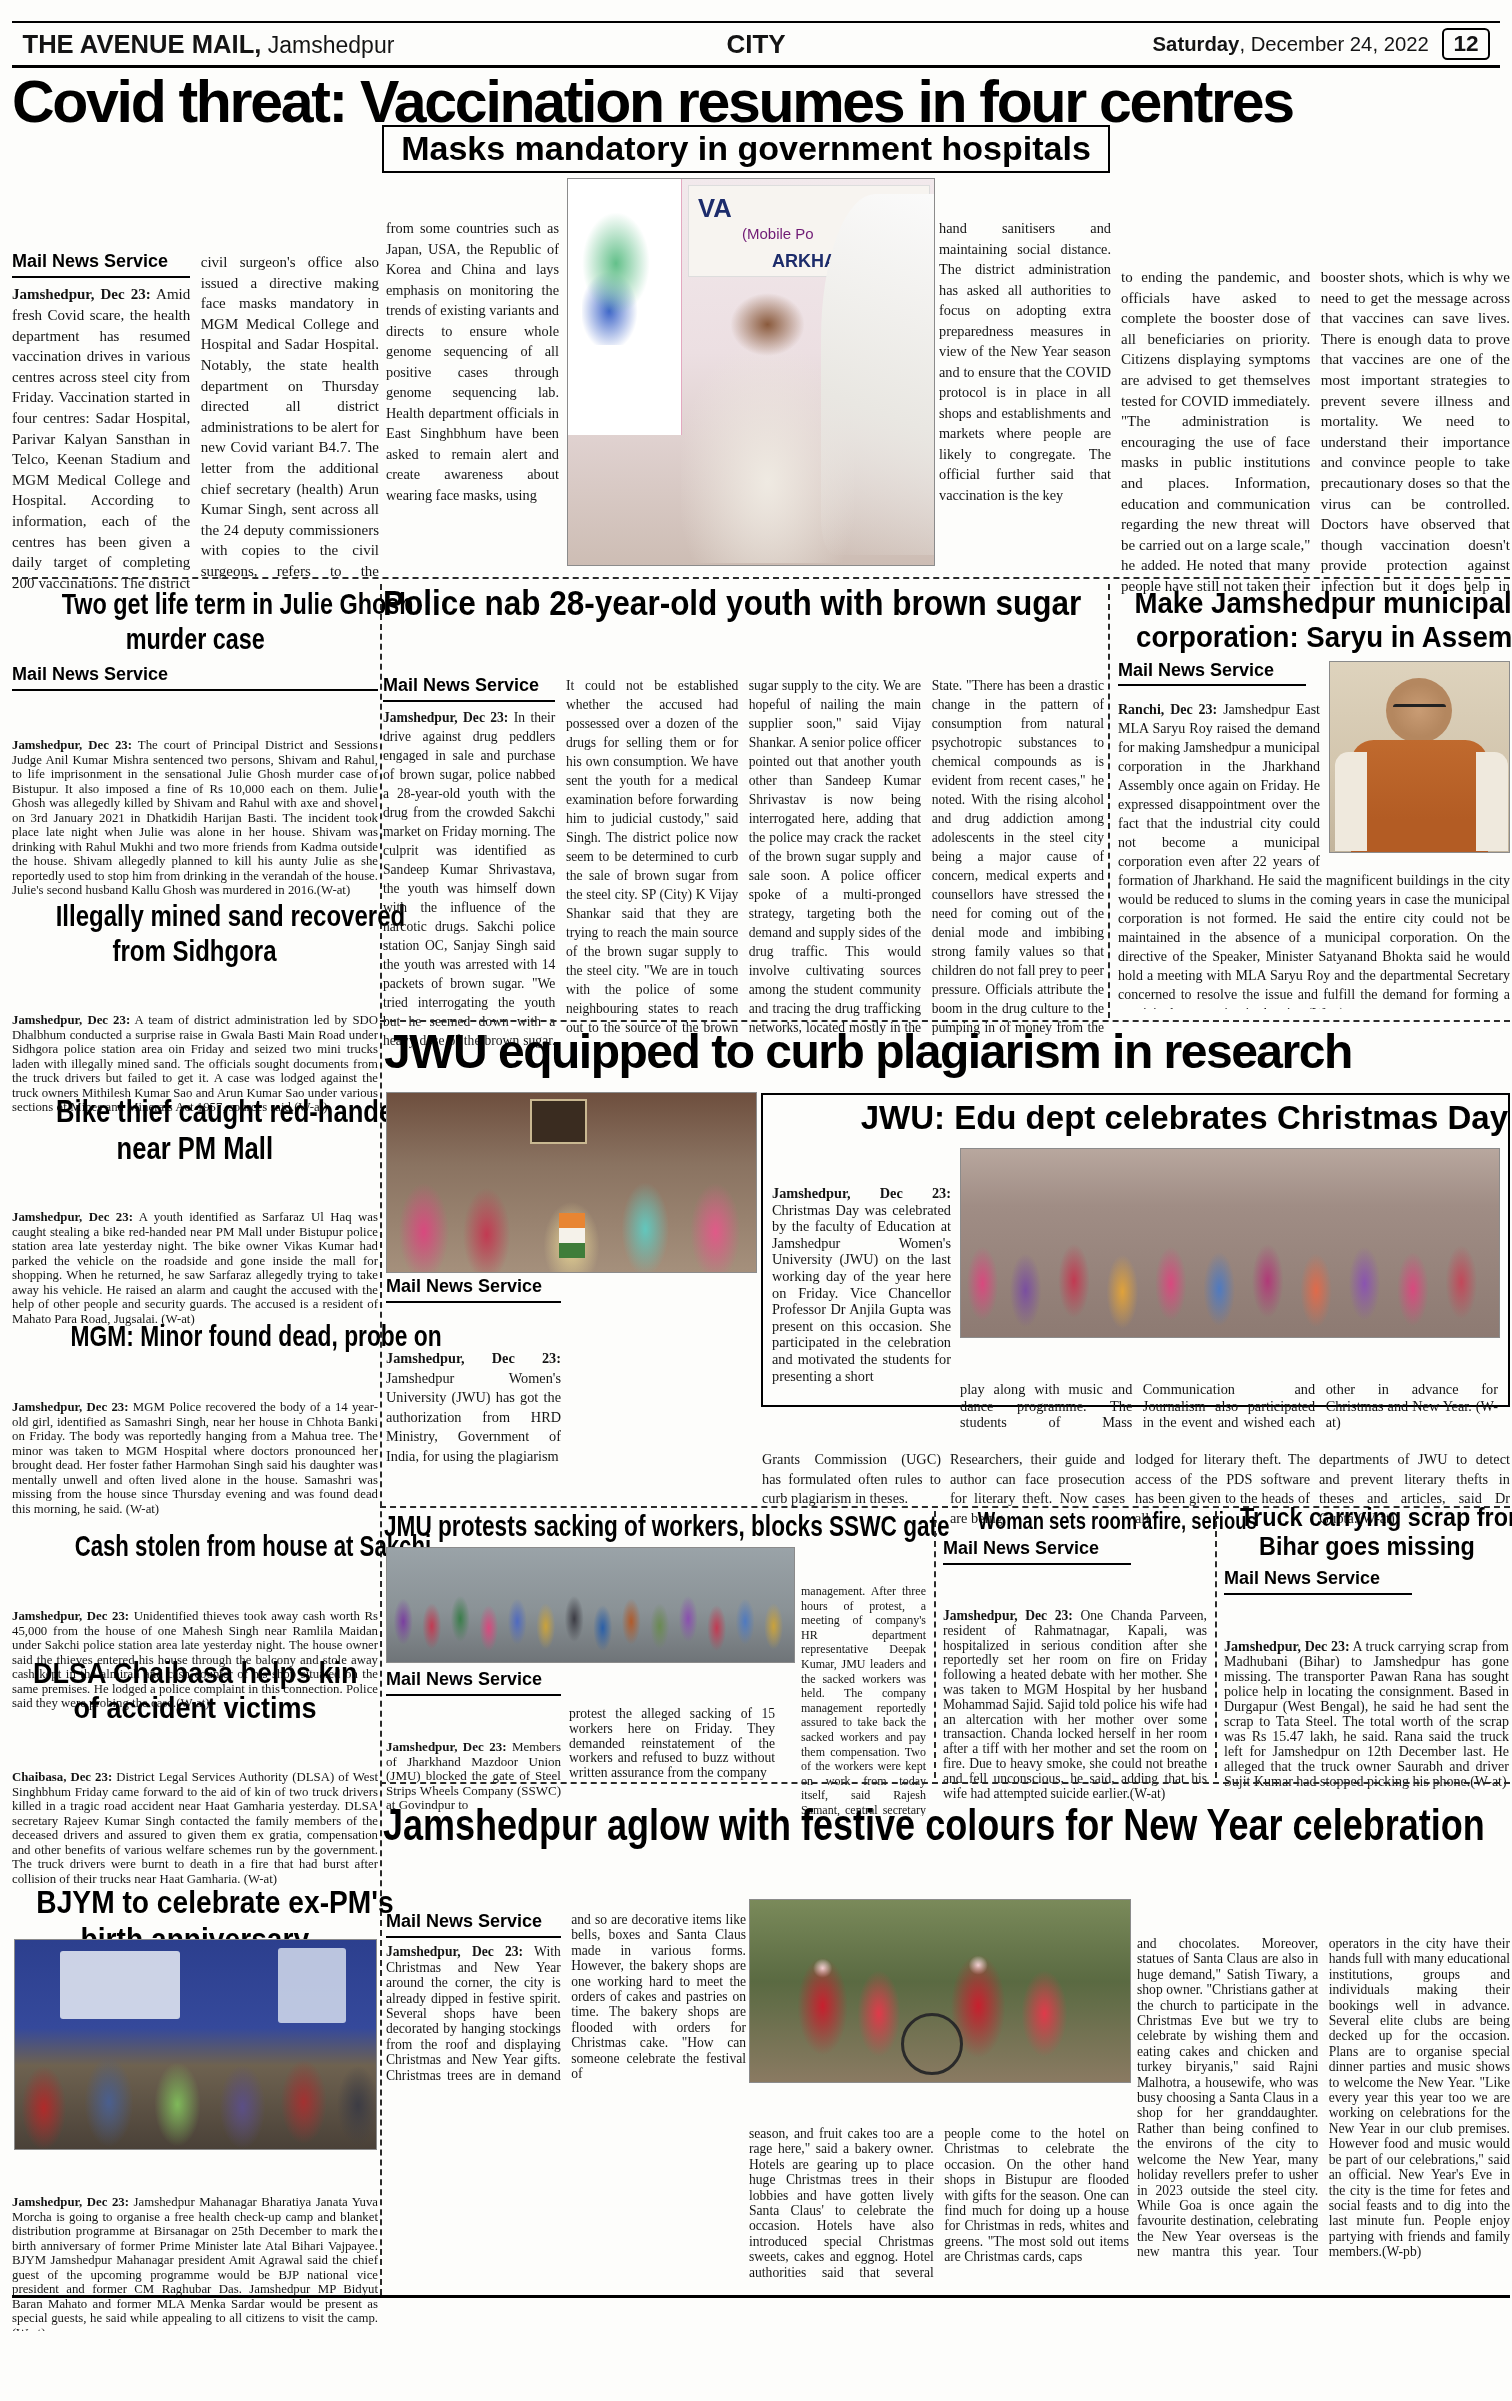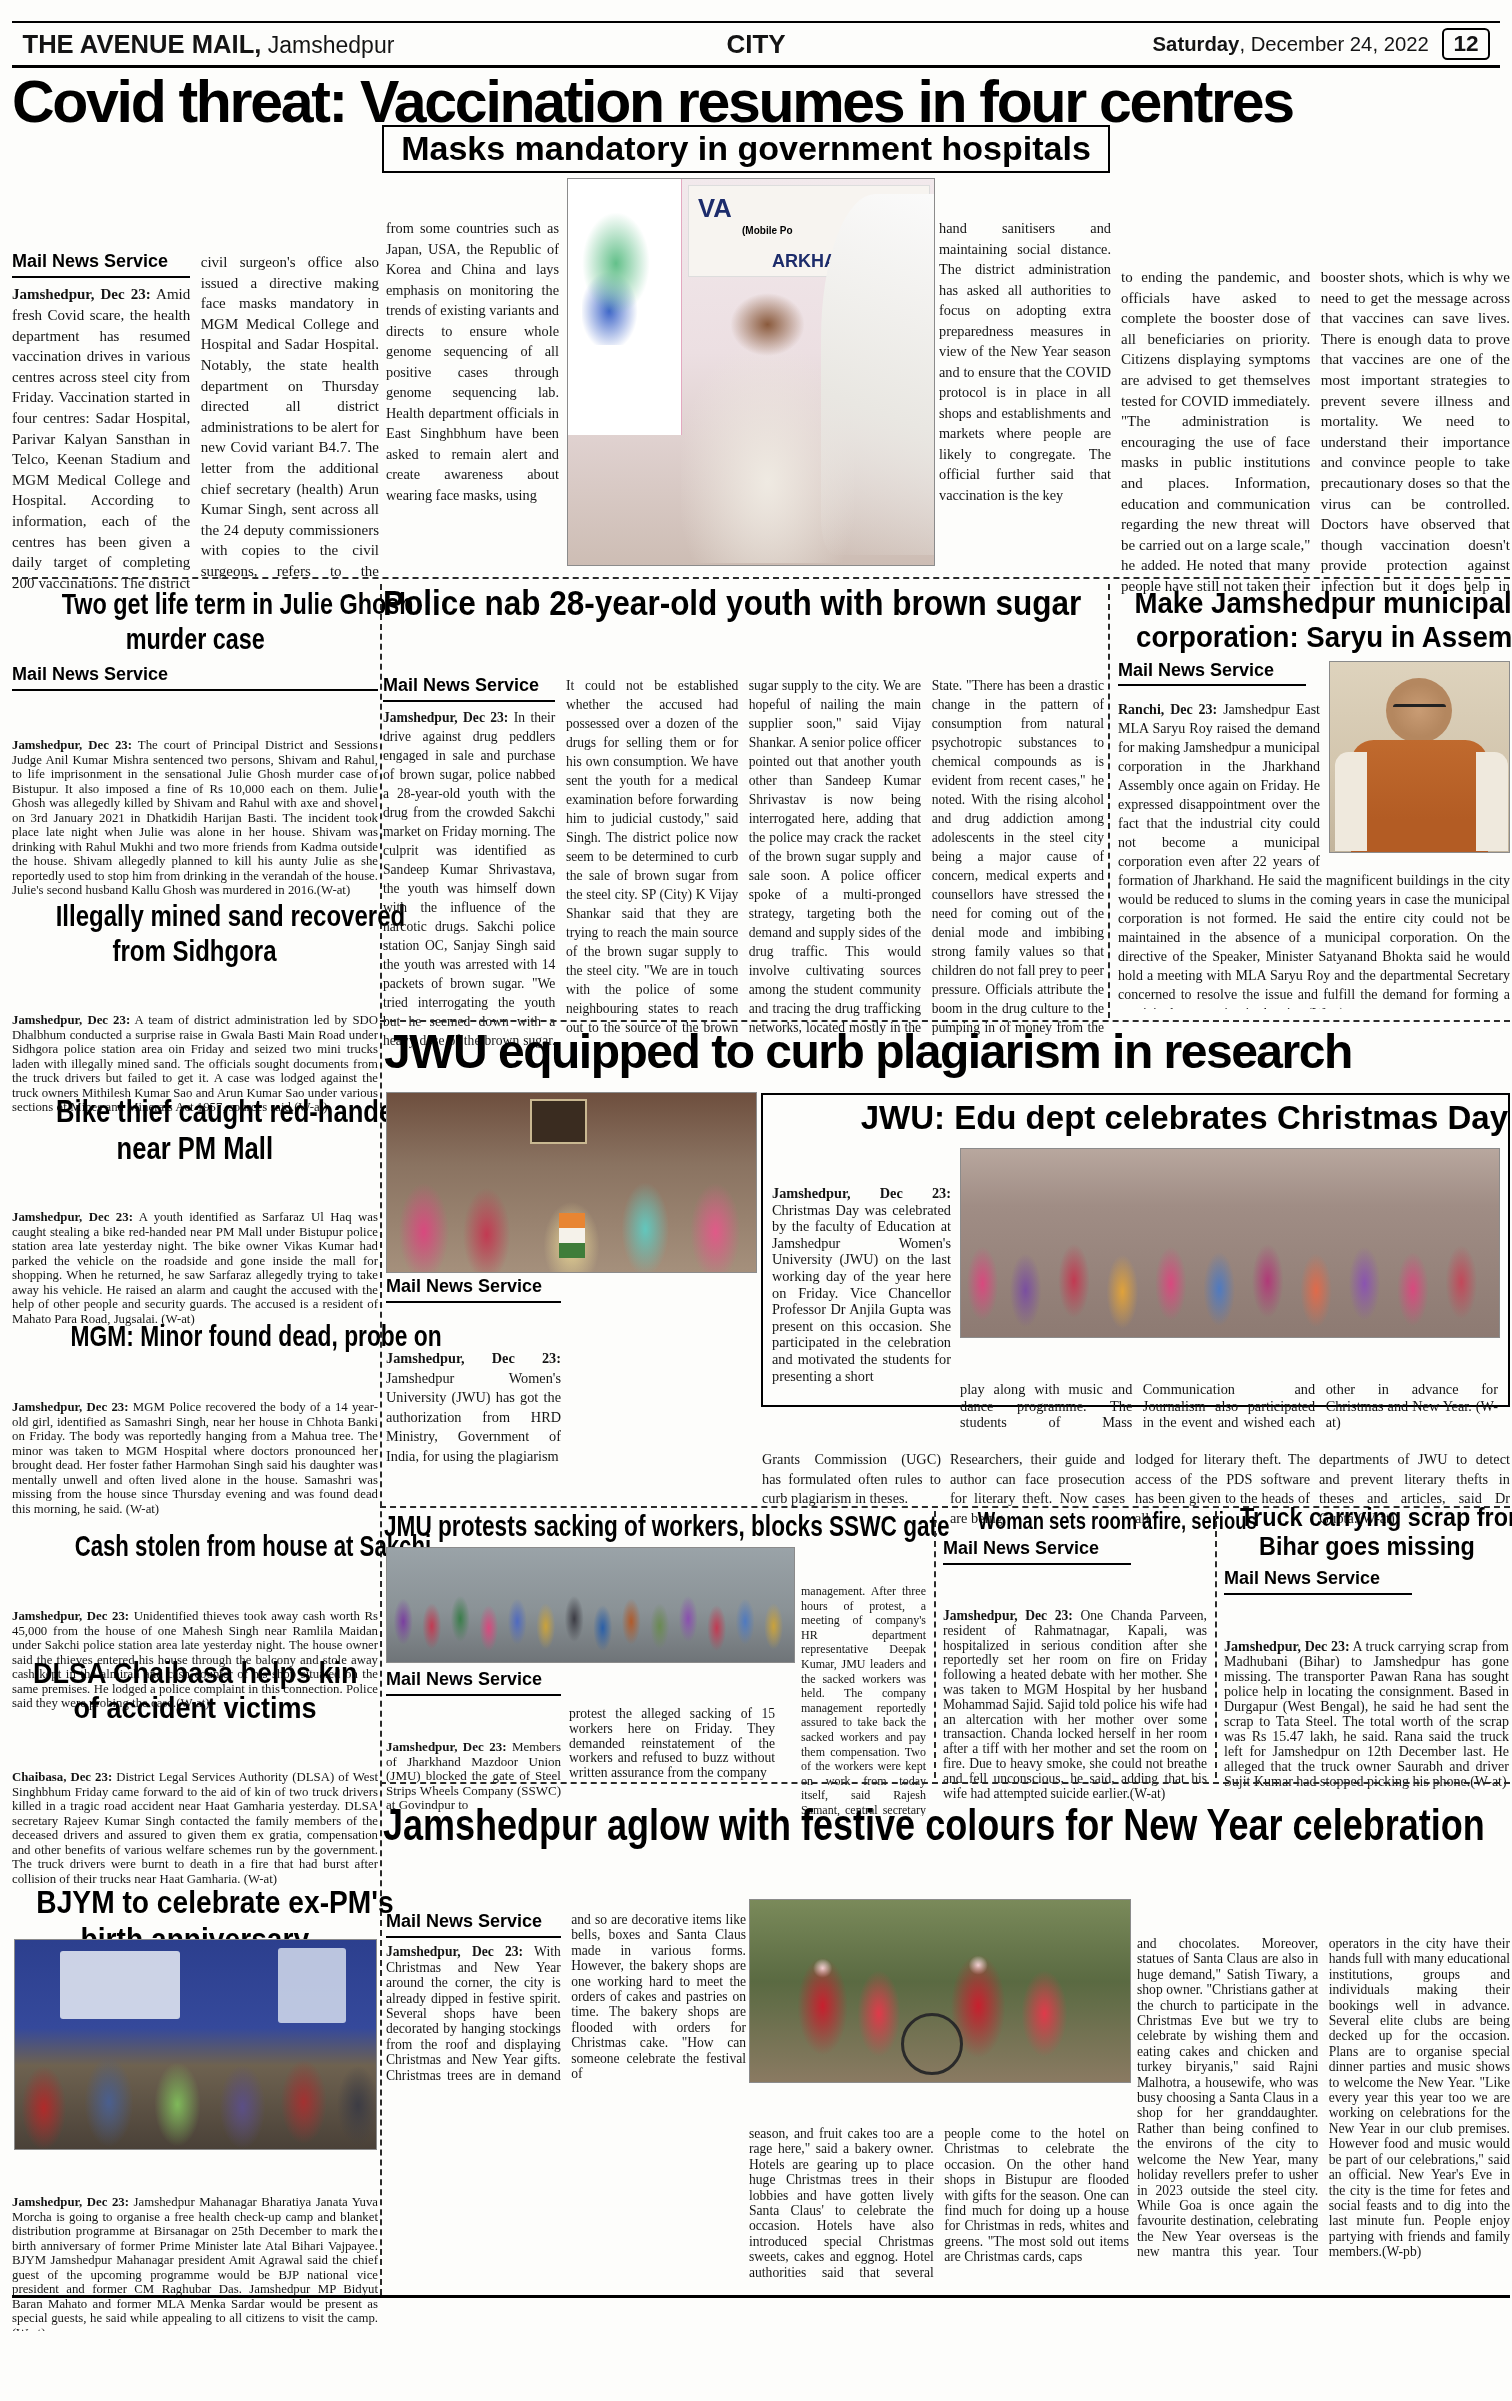--- a/index.html
+++ b/index.html
@@ -59,21 +59,21 @@
   <div class="abs bd clip" style="left:386px;top:181px;width:173px;height:392px;font-size:14.3px;line-height:20.5px;">
     <p>from some countries such as Japan, USA, the Republic of Korea and China and lays emphasis on monitoring the trends of existing variants and directs to ensure whole genome sequencing of all positive cases through genome sequencing lab. Health department officials in East Singhbhum have been asked to remain alert and create awareness about wearing face masks, using</p>
   </div>
 
   <div class="abs ph" style="left:567px;top:178px;width:366px;height:386px;background:linear-gradient(180deg,#f2e9ec 0%,#ecdfe2 45%,#cdbdb4 100%);">
     <div class="abs" style="left:0;top:0;width:113px;height:256px;background:#fff;border-right:1.5px solid #e3a9c0;">
       <div class="abs" style="left:13.6px;top:30px;width:68px;height:136px;background:radial-gradient(45px 68px at 50% 40%,#63c08a,transparent 75%),radial-gradient(38px 53px at 40% 75%,#3f66c9,transparent 75%);"></div>
     </div>
     <div class="abs" style="left:120px;top:6px;right:4.5px;height:90px;background:#f7f4f0;border:0.8px solid #ddd;">
       <span class="abs hfont" style="left:9px;top:7.5px;font-weight:700;font-size:25.6px;color:#1d2c6b;">VA</span>
-      <span class="abs hfont" style="left:53px;top:39px;font-size:10px;color:#000000;font-weight:bold;">(Mobile Po</span>
+      <span class="abs hfont" style="left:53px;top:39px;font-size:15px;color:#701a75;">(Mobile Po</span>
       <span class="abs hfont" style="left:83px;top:65px;font-weight:700;font-size:18px;color:#1d2c6b;">ARKHA</span>
     </div>
     <div class="abs" style="left:113px;top:113px;width:173px;height:271px;background:radial-gradient(53px 45px at 50% 12%,#8a5a3c,transparent 70%),radial-gradient(113px 181px at 50% 70%,#efeae2,transparent 80%);"></div>
     <div class="abs" style="right:-22.6px;top:15px;width:136px;height:361px;background:linear-gradient(200deg,#fbfbfb 0%,#e9e7e2 60%,transparent 100%);border-radius:40% 0 0 10%;"></div>
   </div>
 
   <div class="abs bd clip" style="left:939px;top:181px;width:172px;height:392px;font-size:14.3px;line-height:20.5px;">
     <p>hand sanitisers and maintaining social distance. The district administration has asked all authorities to focus on adopting extra preparedness measures in view of the New Year season and to ensure that the COVID protocol is in place in all shops and establishments and markets where people are likely to congregate. The official further said that vaccination is the key</p>
   </div>
 

